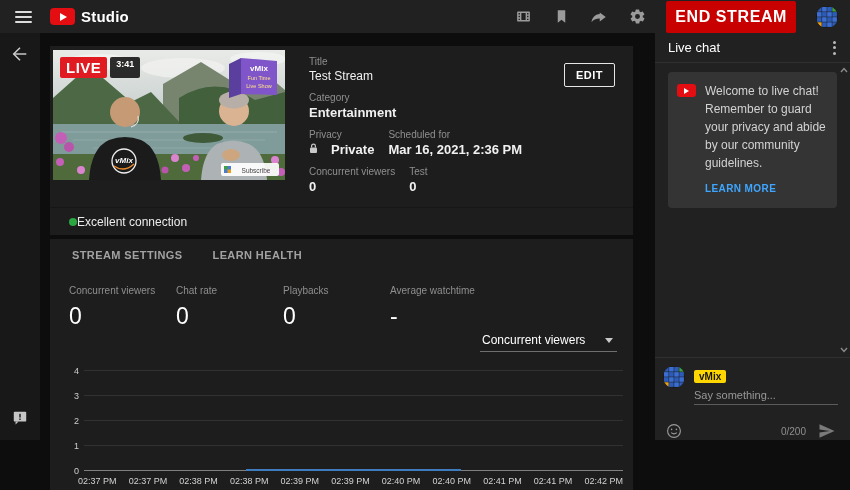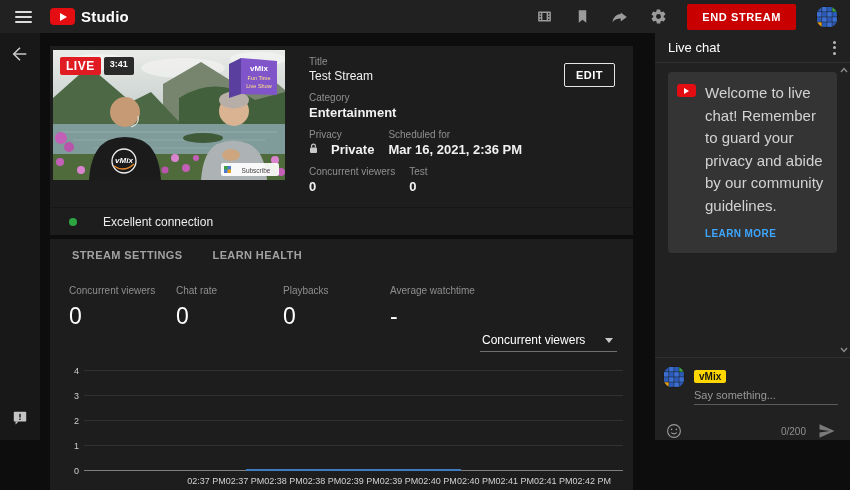--- a/index.html
+++ b/index.html
@@ -11,50 +11,50 @@
 .tb-left{display:flex;align-items:center;gap:18px;padding-left:15px}
 .hamburger{width:17px;display:flex;flex-direction:column;gap:3px;cursor:pointer}
 .hamburger span{height:2px;background:#dcdcdc;border-radius:1px}
 .brand{display:flex;align-items:center;gap:6px;cursor:pointer}
 .yt-logo{width:25px;height:17px;background:#e30d12;border-radius:4px;position:relative}
 .yt-logo::after{content:"";position:absolute;left:9.5px;top:4.5px;border-left:7px solid #fff;border-top:4px solid transparent;border-bottom:4px solid transparent}
 .brand-text{color:#fff;font-size:15px;font-weight:700;letter-spacing:.2px}
 .tb-right{display:flex;align-items:center;gap:20px}
 .tb-icon{width:18px;height:18px;display:flex;align-items:center;justify-content:center;color:#9b9b9b;cursor:pointer;font-size:16px;line-height:1}
 .tb-icon svg{display:block}
-.end-stream{background:#c80000;color:#fff;border:none;font-weight:700;font-size:11px;letter-spacing:.6px;padding:7px 15px;border-radius:2px;cursor:pointer;font-family:"Liberation Sans",sans-serif}
+.end-stream{background:#c80000;color:#fff;border:none;font-weight:700;font-size:16px;letter-spacing:.6px;padding:7px 9px;border-radius:2px;cursor:pointer;font-family:"Liberation Sans",sans-serif}
 .avatar{width:22px;height:22px;border-radius:50%;overflow:hidden;cursor:pointer;flex:0 0 22px}
 
 
 .content{flex:1;display:flex;min-height:0}
 .sidebar{flex:0 0 40px;background:#181818;display:flex;flex-direction:column;align-items:center;justify-content:space-between;padding:12px 0 10px}
 .back-btn{cursor:pointer}
 .feedback-btn{cursor:pointer}
 .main{flex:1;background:#0d0d0d;padding:13px 22px 0 10px;min-width:0}
 .card{background:#1d1d1d}
 
 
 .stream-card{margin-bottom:4px}
 .stream-top{display:flex;padding:4px 8px 4px 3px}
 .player{position:relative;width:232px;height:130px;flex:0 0 232px;background:#000;cursor:pointer}
 .player svg{display:block}
 .badges{position:absolute;top:7px;left:7px;display:flex;gap:3px}
-.badge-live{background:#e01b22;color:#fff;font-size:12px;font-weight:700;padding:2px 6px;border-radius:2px;letter-spacing:.5px}
+.badge-live{background:#e01b22;color:#fff;font-size:15px;font-weight:700;padding:2px 6px;border-radius:2px;letter-spacing:.5px}
 .badge-time{background:rgba(16,16,16,.88);color:#fff;font-size:9px;font-weight:700;padding:2px 6px;border-radius:2px}
 .stream-info{flex:1;padding:6px 0 0 24px;position:relative}
 .f-label{font-size:10px;color:#8f8f8f;margin-bottom:2px}
 .f-title{font-size:12px;color:#f1f1f1}
 .f-value{font-size:13px;color:#f1f1f1;font-weight:700}
 .info-block{margin-bottom:9px}
 .info-row{display:flex;margin-bottom:9px}
 .col-privacy{min-width:53px;margin-right:14px}
 .col-viewers{min-width:73px;margin-right:14px}
 .privacy-value{display:flex;align-items:center;gap:13px}
 .edit-btn{position:absolute;top:13px;right:10px;background:transparent;border:1px solid #e6e6e6;color:#fff;font-size:11px;font-weight:700;letter-spacing:.5px;padding:5px 11px;border-radius:2px;cursor:pointer;font-family:"Liberation Sans",sans-serif}
-.connection-row{height:28px;display:flex;align-items:center;gap:26px;padding-left:19px;border-top:1px solid #161616}
+.connection-row{height:28px;display:flex;align-items:center;gap:0;padding-left:19px;border-top:1px solid #161616}
 .conn-dot{width:8px;height:8px;border-radius:50%;background:#2ba640}
 .conn-text{font-size:12px;color:#ececec}
 
 
 .analytics-card{padding-bottom:10px}
 .tabs{display:flex;gap:26px;padding-left:20px}
 .tab{font-size:11px;font-weight:700;color:#a2a2a2;letter-spacing:.4px;padding:10px 2px 7px;border-bottom:2px solid transparent;cursor:pointer}
 .tab.active{color:#fff;border-bottom-color:#fff}
 .metrics{display:flex;padding:15px 0 0 19px}
 .metric{width:107px}
@@ -63,34 +63,34 @@
 .dropdown-row{display:flex;justify-content:flex-end;padding-right:16px;margin-top:0px}
 .dropdown{width:137px;display:flex;justify-content:space-between;align-items:center;border-bottom:1px solid #6f6f6f;padding:3px 2px 4px;cursor:pointer}
 .dropdown-label{font-size:12px;color:#fff}
 .caret{width:0;height:0;border-left:4px solid transparent;border-right:4px solid transparent;border-top:5px solid #c9c9c9;margin-right:2px}
 .chart{margin:18px 10px 0 18px}
 .chart-grid{position:relative;height:100px;margin-left:16px}
 .gridline{position:absolute;left:0;right:0;height:1px;background:#313131}
 .gridline.zero{background:#7f7f7f}
 .ytick{position:absolute;left:-16px;width:11px;text-align:right;font-size:9px;color:#cdcdcd;transform:translateY(-4px)}
 .line-seg{position:absolute;height:2px;transform:translateY(-1px)}
-.xlabels{display:flex;justify-content:flex-end;margin:6px 12px 0 10px}
+.xlabels{display:flex;justify-content:space-between;margin:6px 0 0 10px}
 .xtick{font-size:9px;color:#d2d2d2;white-space:nowrap}
 
 
 .chat{flex:0 0 195px;background:#212121;display:flex;flex-direction:column;min-height:0}
 .chat-header{flex:0 0 30px;display:flex;align-items:center;justify-content:space-between;padding:0 9px 0 13px;border-bottom:1px solid #303030}
 .chat-title{color:#fff;font-size:13px}
 .kebab{display:flex;flex-direction:column;gap:2.5px;padding:3px 5px;cursor:pointer}
 .kebab span{width:3px;height:3px;border-radius:50%;background:#b9b9b9}
 .chat-body{flex:1;position:relative;padding:9px 13px 0 13px}
 .welcome-card{background:#343434;border-radius:4px;padding:10px 9px 12px;display:flex;gap:9px}
 .yt-mini{width:19px;height:13px;background:#e30d12;border-radius:3px;position:relative;flex:0 0 19px;margin-top:2px}
 .yt-mini::after{content:"";position:absolute;left:7px;top:3.5px;border-left:5px solid #fff;border-top:3px solid transparent;border-bottom:3px solid transparent}
-.welcome-text{font-size:15px;color:#d2d2d2;line-height:1.5}
+.welcome-text{font-size:12px;color:#d2d2d2;line-height:1.5}
 .learn-more{display:inline-block;margin-top:11px;font-size:10px;font-weight:700;color:#3ea6ff;letter-spacing:.4px;cursor:pointer}
 .scroll-arrow{position:absolute;right:2px;color:#8a8a8a;cursor:pointer;line-height:0}
 .scroll-up{top:4px}
 .scroll-down{bottom:4px}
 .chat-input-area{flex:0 0 68px;border-top:1px solid #303030;padding:8px 12px 0 8px}
 .ci-row1{display:flex;gap:9px}
 .ci-fields{flex:1;min-width:0}
 .author-chip{display:inline-block;background:#ffd600;color:#141414;font-size:10px;font-weight:700;padding:1px 5px;border-radius:2px}
 .say-input{width:100%;background:transparent;border:none;border-bottom:1px solid #5b5b5b;color:#ddd;font-size:11px;padding:5px 0 3px;outline:none;font-family:"Liberation Sans",sans-serif}
 .say-input::placeholder{color:#989898}

